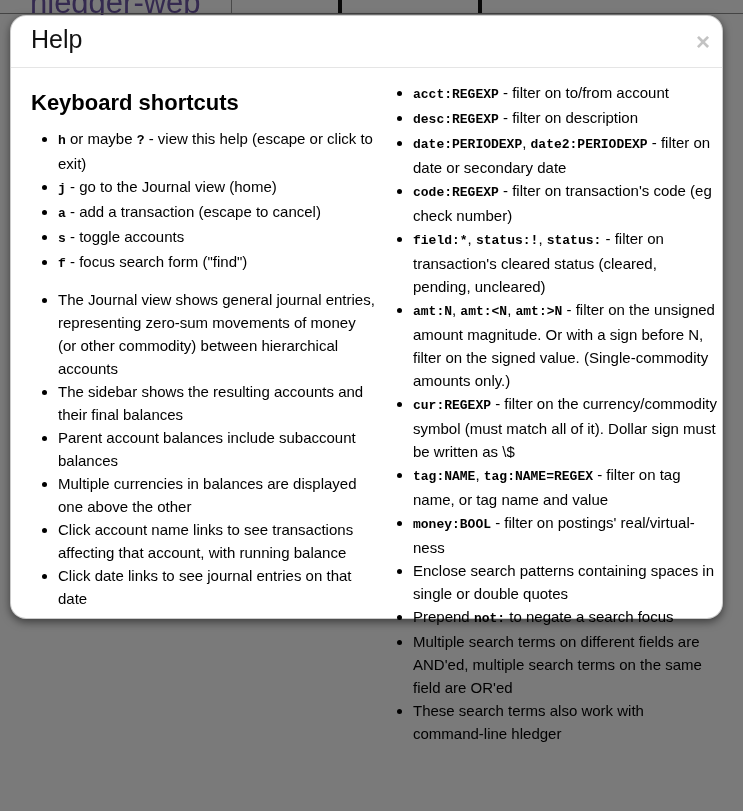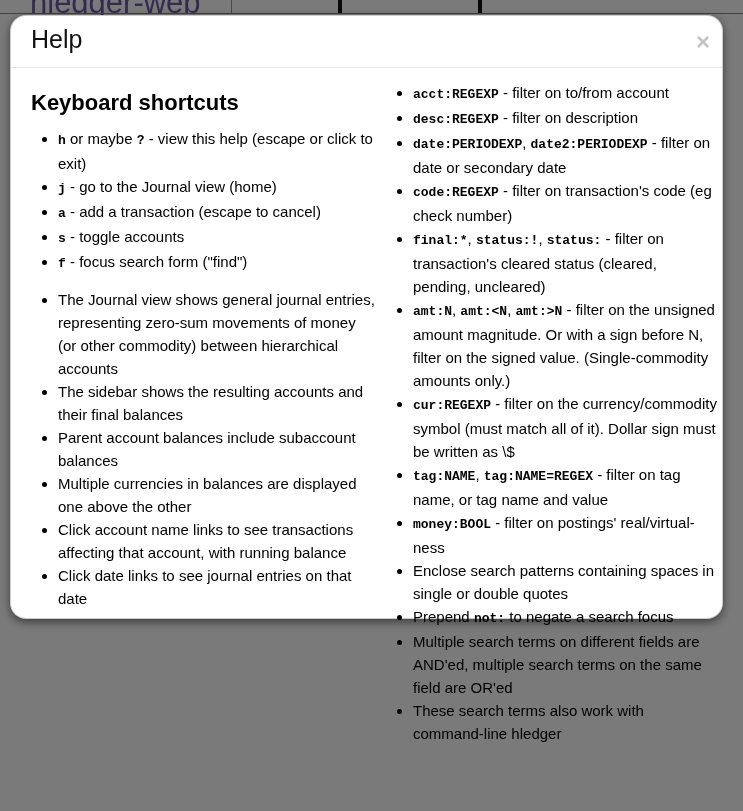--- a/index.html
+++ b/index.html
@@ -80,21 +80,21 @@
           <li><span>Click account name links to see transactions affecting that account, with running balance</span></li>
           <li><span>Click date links to see journal entries on that date</span></li>
         </ul>
       </div>
     <div class="help-col right">
         <ul>
           <li><code>acct:REGEXP</code><span> - filter on to/from account</span></li>
           <li><code>desc:REGEXP</code><span> - filter on description</span></li>
           <li><code>date:PERIODEXP</code><span>, </span><code>date2:PERIODEXP</code><span> - filter on date or secondary date</span></li>
           <li><code>code:REGEXP</code><span> - filter on transaction's code (eg check number)</span></li>
-          <li><code>final:*</code><span>, </span><code>status:!</code><span>, </span><code>status:</code><span> - filter on transaction's cleared status (cleared, pending, uncleared)</span></li>
+          <li><code>field:*</code><span>, </span><code>status:!</code><span>, </span><code>status:</code><span> - filter on transaction's cleared status (cleared, pending, uncleared)</span></li>
           <li><code>amt:N</code><span>, </span><code>amt:&lt;N</code><span>, </span><code>amt:&gt;N</code><span> - filter on the unsigned amount magnitude. Or with a sign before N, filter on the signed value. (Single-commodity amounts only.)</span></li>
           <li><code>cur:REGEXP</code><span> - filter on the currency/commodity symbol (must match all of it). Dollar sign must be written as \$</span></li>
           <li><code>tag:NAME</code><span>, </span><code>tag:NAME=REGEX</code><span> - filter on tag name, or tag name and value</span></li>
           <li><code>money:BOOL</code><span> - filter on postings' real/virtual-ness</span></li>
           <li><span>Enclose search patterns containing spaces in single or double quotes</span></li>
           <li><span>Prepend </span><code>not:</code><span> to negate a search focus</span></li>
           <li><span>Multiple search terms on different fields are AND'ed, multiple search terms on the same field are OR'ed</span></li>
           <li><span>These search terms also work with command-line hledger</span></li>
         </ul>
       </div>

